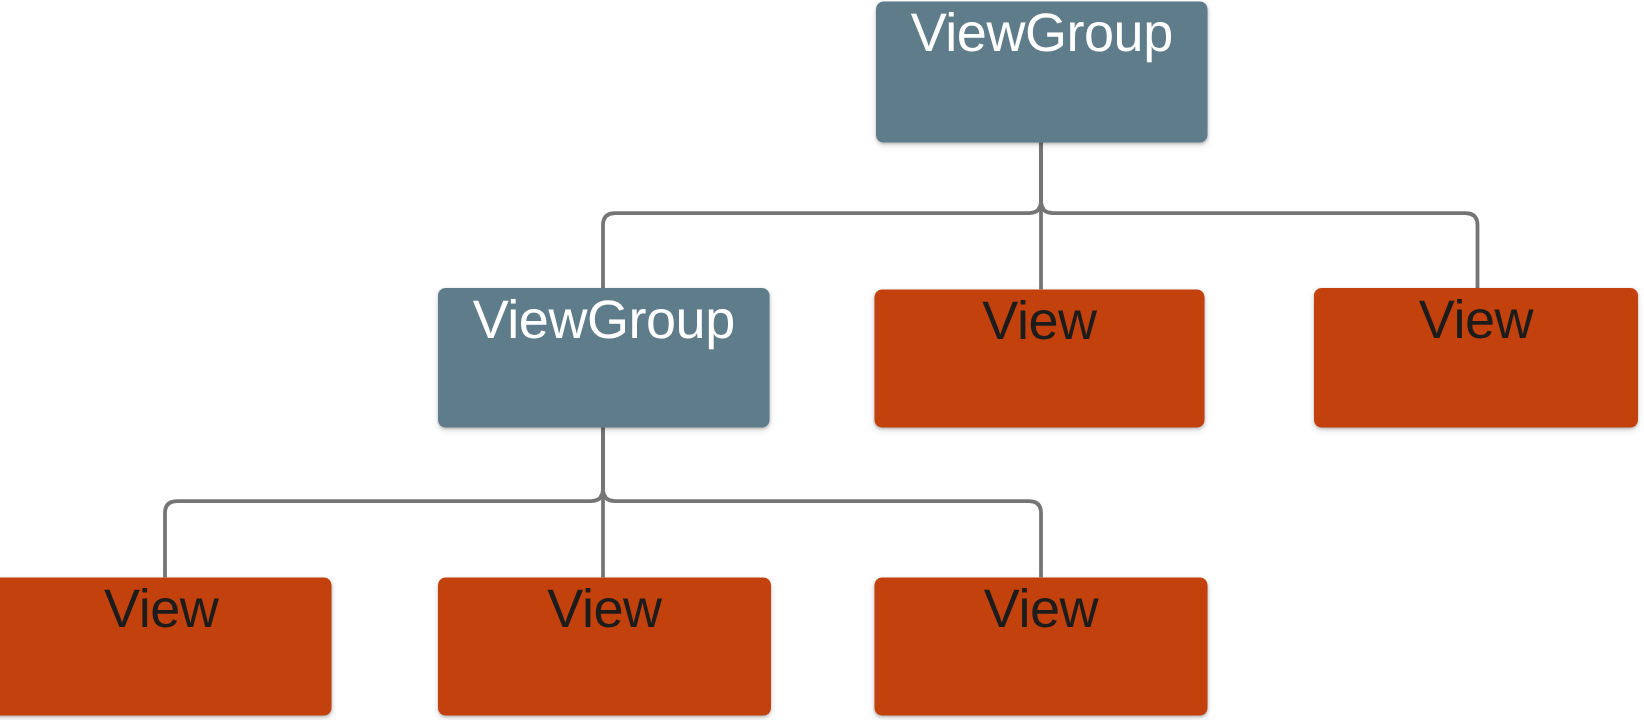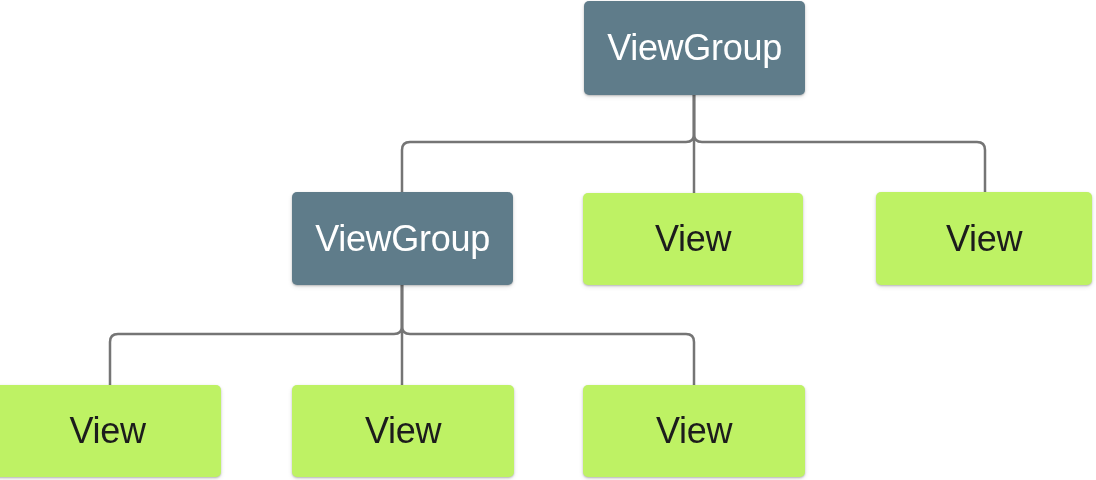--- a/index.html
+++ b/index.html
@@ -20,35 +20,34 @@
     left: 0;
     top: 0;
     width: 1096px;
     height: 480px;
     z-index: 1;
   }
   .node {
     position: absolute;
     z-index: 2;
     display: flex;
-    align-items: center;
     justify-content: center;
     border-radius: 5px;
     font-size: 36px;
     font-weight: 500;
     letter-spacing: -0.3px;
     box-shadow: 0 1px 2px rgba(0,0,0,0.22), 0 2px 5px rgba(0,0,0,0.10);
     user-select: none;
   }
   .node.viewgroup {
     background: #5f7c8a;
     color: #ffffff;
   }
   .node.view {
-    background: #bef264;
+    background: #c2410c;
     color: #1c1c1c;
   }
 </style>
 </head>
 <body>
 
 <div class="stage">
   <svg class="edges" xmlns="http://www.w3.org/2000/svg" viewBox="0 0 1096 480">
       <path d="M694,95 L694,134 Q694,142 686,142 L410,142 Q402,142 402,150 L402,192" fill="none" stroke="#757575" stroke-width="2.5"></path>
       <path d="M694,95 L694,193" fill="none" stroke="#757575" stroke-width="2.5"></path>

